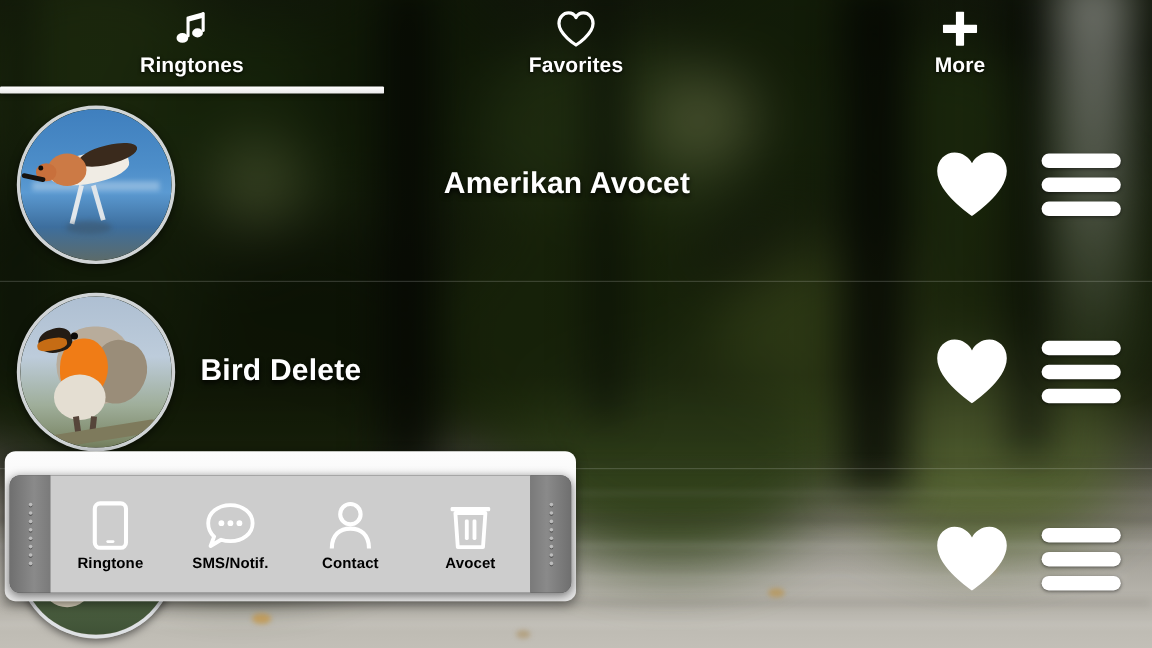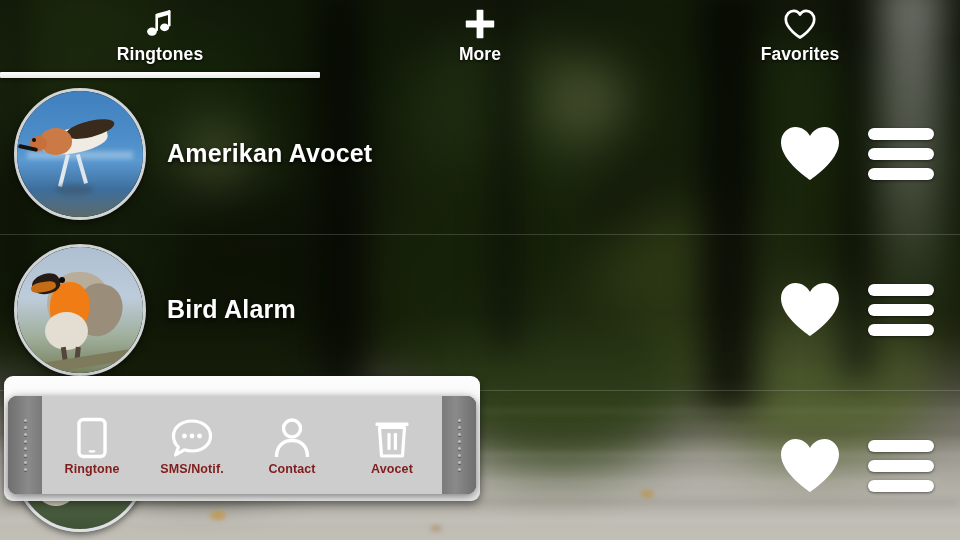--- a/index.html
+++ b/index.html
@@ -124,21 +124,21 @@
   .grip-dot { width:3px; height:3px; border-radius:50%; background:rgba(255,255,255,.45);
               box-shadow:0 1px 0 rgba(0,0,0,.35); }
   .ctx-items {
     flex:1; background:#cdcdcd; display:flex; align-items:center;
   }
   .ctx-item {
     flex:1; height:100%; display:flex; flex-direction:column;
     align-items:center; justify-content:center; gap:3px;
   }
   .ctx-icon { height:44px; display:flex; align-items:flex-end; justify-content:center; }
-  .ctx-label { font-size:12.5px; font-weight:bold; color:#7f1d1d; letter-spacing:.1px;text-align:center; }
+  .ctx-label { font-size:12.5px; font-weight:bold; color:#000000; letter-spacing:.1px;text-align:center; }
 
   svg { display:block; }
 </style>
 </head>
 <body>
 
 <div id="bg">
   <div class="bg-layer bg-base"></div>
 
   <div class="bg-layer bg-foliage">
@@ -197,47 +197,47 @@
           <rect x="12.4" y="6.8" width="2.6" height="17.2" rx="1.1"></rect>
           <rect x="25.0" y="3.2" width="2.6" height="16.4" rx="1.1"></rect>
           <ellipse cx="9.0" cy="24.6" rx="4.9" ry="4.1"></ellipse>
           <ellipse cx="21.6" cy="20.4" rx="4.5" ry="3.8"></ellipse>
         </g>
       </svg>
     </div>
     <div class="tab-label">Ringtones</div>
   </div>
 
+  <div class="tab" id="tab-favorites">
+    <div class="tab-icon">
+      <svg width="34" height="32" viewBox="0 0 34 32">
+        <path d="M17 29.5 C17 29.5 2.8 20.6 2.8 11.6 C2.8 6.4 6.6 2.8 10.8 2.8 C13.7 2.8 15.9 4.5 17 6.6 C18.1 4.5 20.3 2.8 23.2 2.8 C27.4 2.8 31.2 6.4 31.2 11.6 C31.2 20.6 17 29.5 17 29.5 Z" fill="none" stroke="#ffffff" stroke-width="2.7" stroke-linejoin="round"></path>
+      </svg>
+    </div>
+    <div class="tab-label">Favorites</div>
+  </div>
+
   <div class="tab" id="tab-more">
     <div class="tab-icon">
       <svg width="34" height="34" viewBox="0 0 34 34">
         <g fill="#ffffff">
           <rect x="13.6" y="2.8" width="6.8" height="28.4" rx="0.6"></rect>
           <rect x="2.8" y="13.6" width="28.4" height="6.8" rx="0.6"></rect>
         </g>
       </svg>
     </div>
     <div class="tab-label">More</div>
   </div>
 
-  <div class="tab" id="tab-favorites">
-    <div class="tab-icon">
-      <svg width="34" height="32" viewBox="0 0 34 32">
-        <path d="M17 29.5 C17 29.5 2.8 20.6 2.8 11.6 C2.8 6.4 6.6 2.8 10.8 2.8 C13.7 2.8 15.9 4.5 17 6.6 C18.1 4.5 20.3 2.8 23.2 2.8 C27.4 2.8 31.2 6.4 31.2 11.6 C31.2 20.6 17 29.5 17 29.5 Z" fill="none" stroke="#ffffff" stroke-width="2.7" stroke-linejoin="round"></path>
-      </svg>
-    </div>
-    <div class="tab-label">Favorites</div>
-  </div>
-
   <div class="tab-underline"></div>
 </div>
 
 <div id="list">
 
-  <div class="row" style="top:0px;">
+  <div class="row" style="top:0px;text-align:center;">
     <div class="thumb">
       <div class="thumb-inner" style="background:linear-gradient(to bottom,#3f7fbe 0%,#4d8ec9 38%,#5b9ad2 55%,#3d6e9d 78%,#5c6b6a 100%);">
         <div style="position:absolute;left:8%;top:48%;width:84%;height:6%;background:rgba(255,255,255,.30);filter:blur(2px);"></div>
         <div style="position:absolute;left:18%;top:30%;width:54%;height:20%;background:#f0ece4;border-radius:50% 40% 45% 55%;transform:rotate(-12deg);"></div>
         <div style="position:absolute;left:38%;top:24%;width:40%;height:13%;background:#3a2a1c;border-radius:50%;transform:rotate(-14deg);"></div>
         <div style="position:absolute;left:18%;top:30%;width:26%;height:21%;background:#cc7a45;border-radius:50%;"></div>
         <div style="position:absolute;left:10%;top:36%;width:14%;height:12%;background:#c8703c;border-radius:50%;"></div>
         <div style="position:absolute;left:1%;top:44%;width:16%;height:3%;background:#17120e;border-radius:2px;transform:rotate(12deg);"></div>
         <div style="position:absolute;left:12%;top:38%;width:3%;height:3%;background:#100c08;border-radius:50%;"></div>
         <div style="position:absolute;left:36%;top:50%;width:3%;height:26%;background:#e3e8ec;transform:rotate(14deg);"></div>
@@ -269,21 +269,21 @@
         <div style="position:absolute;left:26%;top:28%;width:32%;height:40%;background:#f07c16;border-radius:50% 50% 55% 45%;"></div>
         <div style="position:absolute;left:22%;top:52%;width:34%;height:30%;background:#e4ded2;border-radius:50%;"></div>
         <div style="position:absolute;left:12%;top:22%;width:22%;height:16%;background:#241c14;border-radius:50% 50% 40% 60%;transform:rotate(-18deg);"></div>
         <div style="position:absolute;left:11%;top:28%;width:20%;height:8%;background:#c66c14;border-radius:40%;transform:rotate(-10deg);"></div>
         <div style="position:absolute;left:33%;top:24%;width:5%;height:5%;background:#0c0906;border-radius:50%;"></div>
         <div style="position:absolute;left:36%;top:80%;width:4%;height:14%;background:#56453a;transform:rotate(-8deg);"></div>
         <div style="position:absolute;left:46%;top:80%;width:4%;height:13%;background:#56453a;transform:rotate(6deg);"></div>
         <div style="position:absolute;left:8%;top:88%;width:84%;height:9%;background:#7e7a5c;border-radius:6px;transform:rotate(-9deg);"></div>
       </div>
     </div>
-    <div class="row-title">Bird Alarm</div>
+    <div class="row-title">Bird Delete</div>
     <div class="row-actions">
       <div class="heart-btn">
         <svg width="64" height="58" viewBox="0 0 64 58">
           <path d="M32 55 C32 55 3 36 3 17.5 C3 8 10 2 17.5 2 C24 2 29.5 6 32 11 C34.5 6 40 2 46.5 2 C54 2 61 8 61 17.5 C61 36 32 55 32 55 Z" fill="#ffffff"></path>
         </svg>
       </div>
       <div class="burger-btn">
         <div class="burger-bar"></div>
         <div class="burger-bar"></div>
         <div class="burger-bar"></div>

